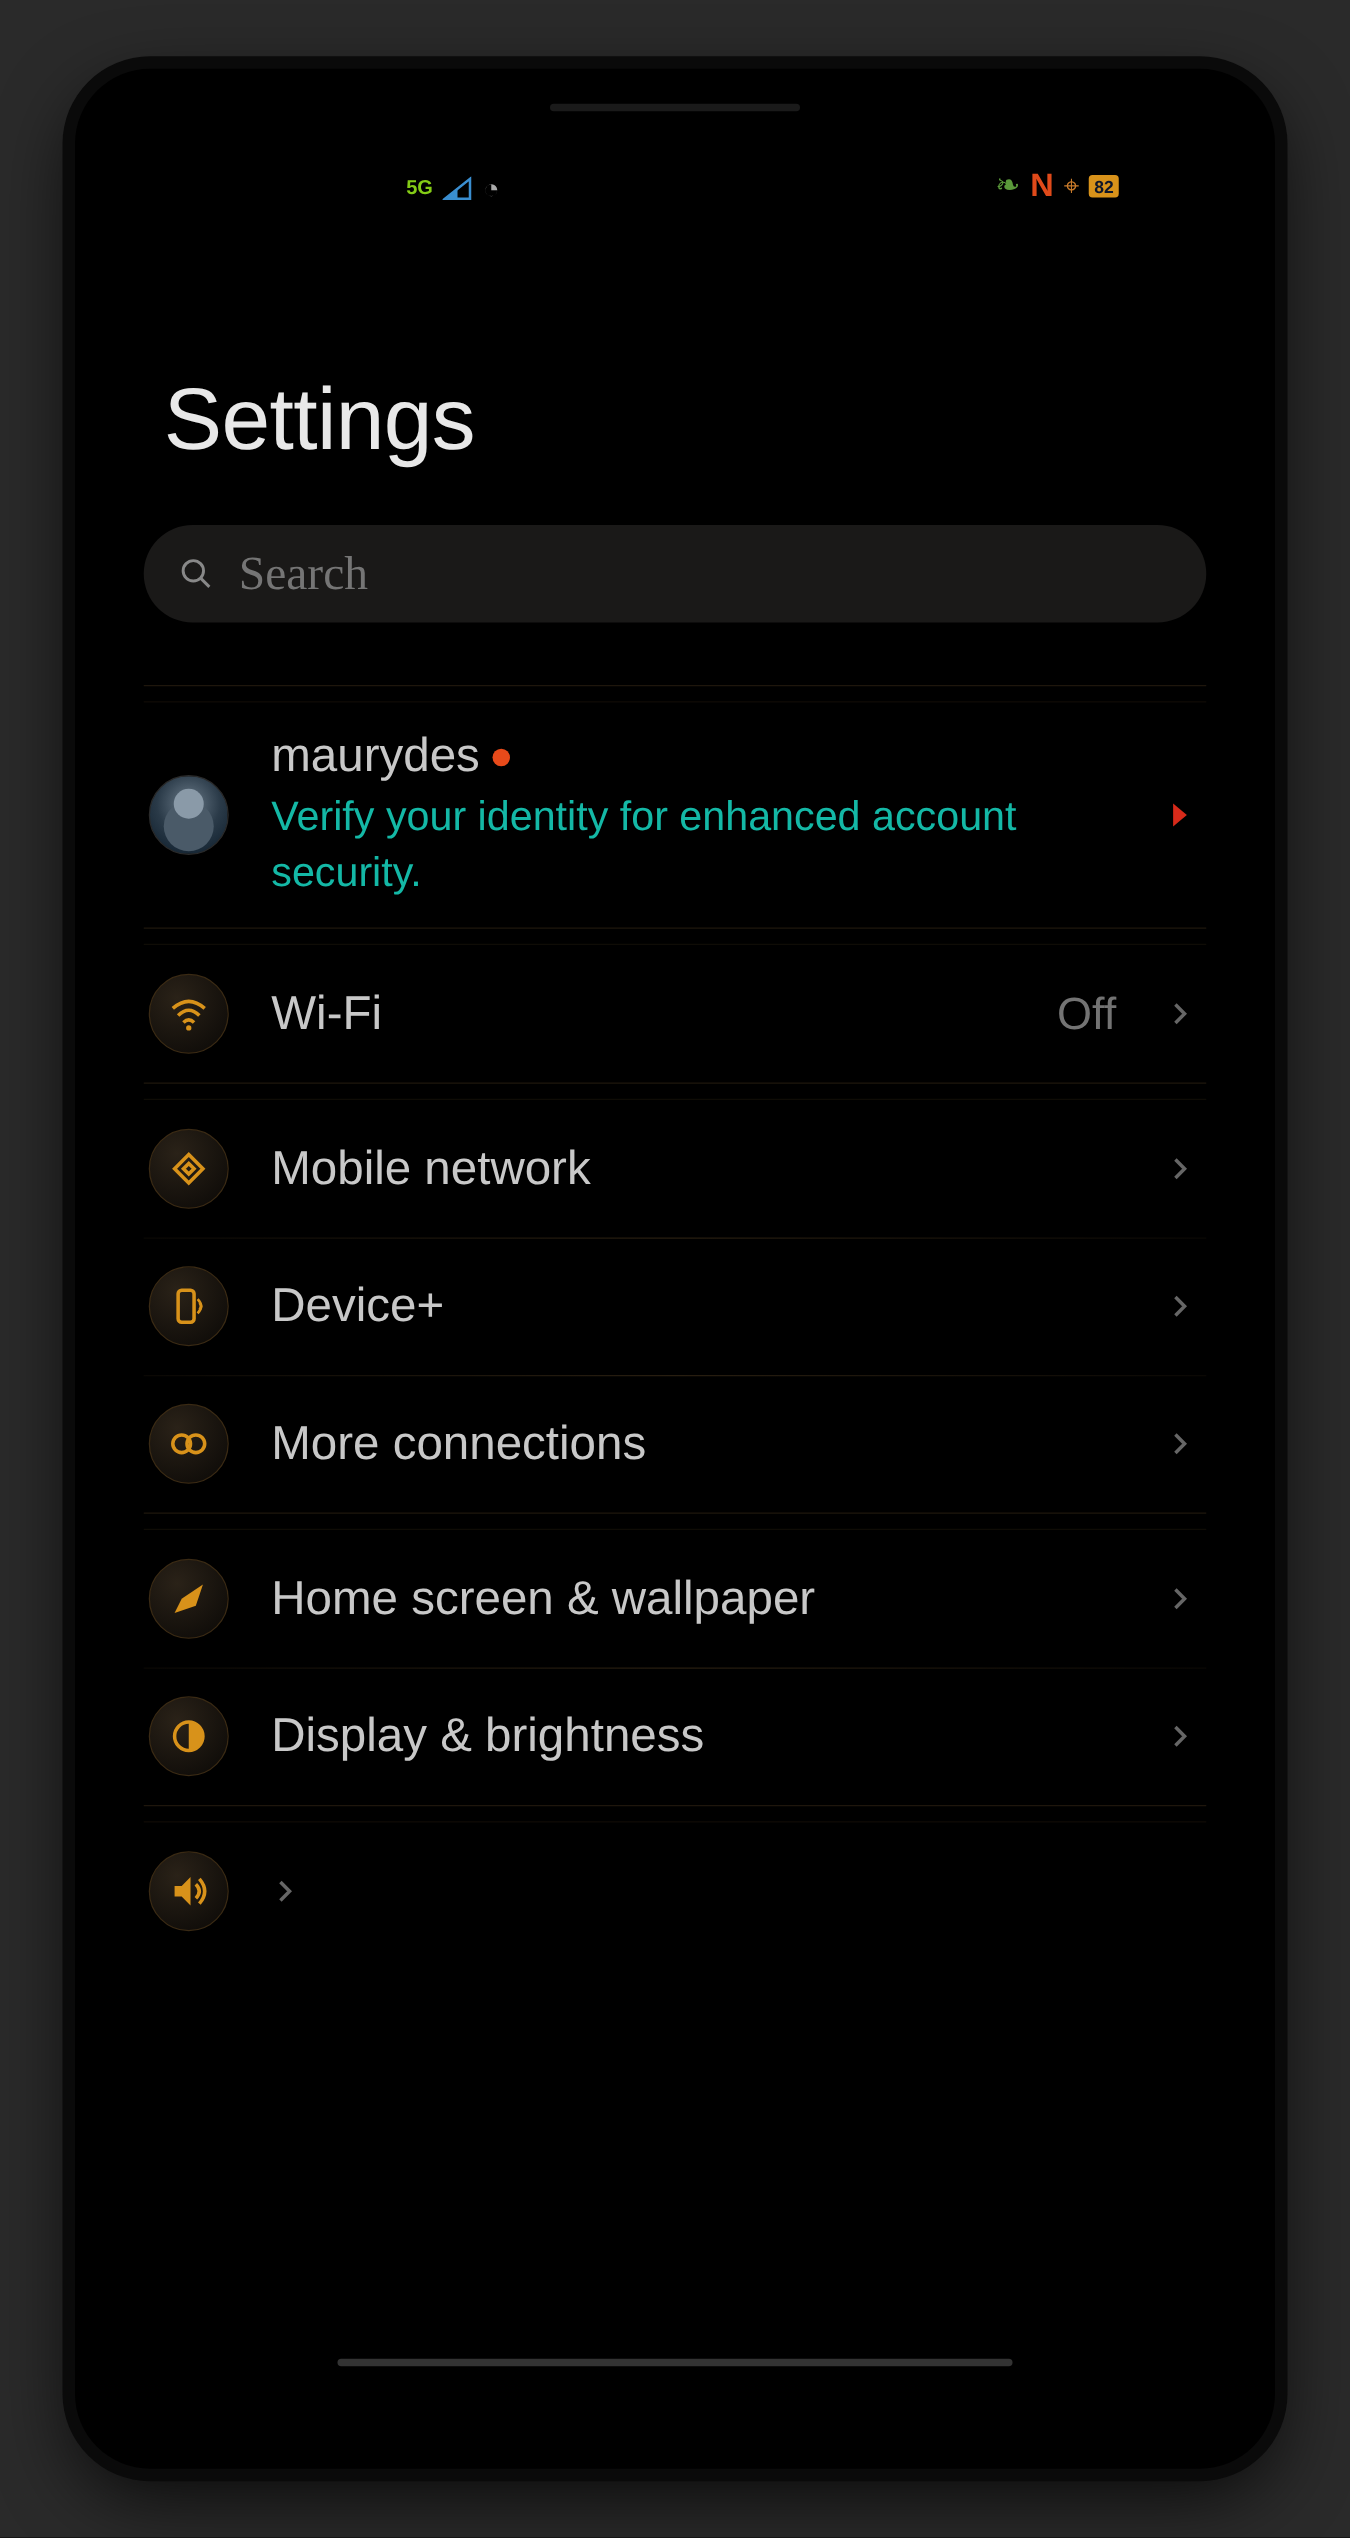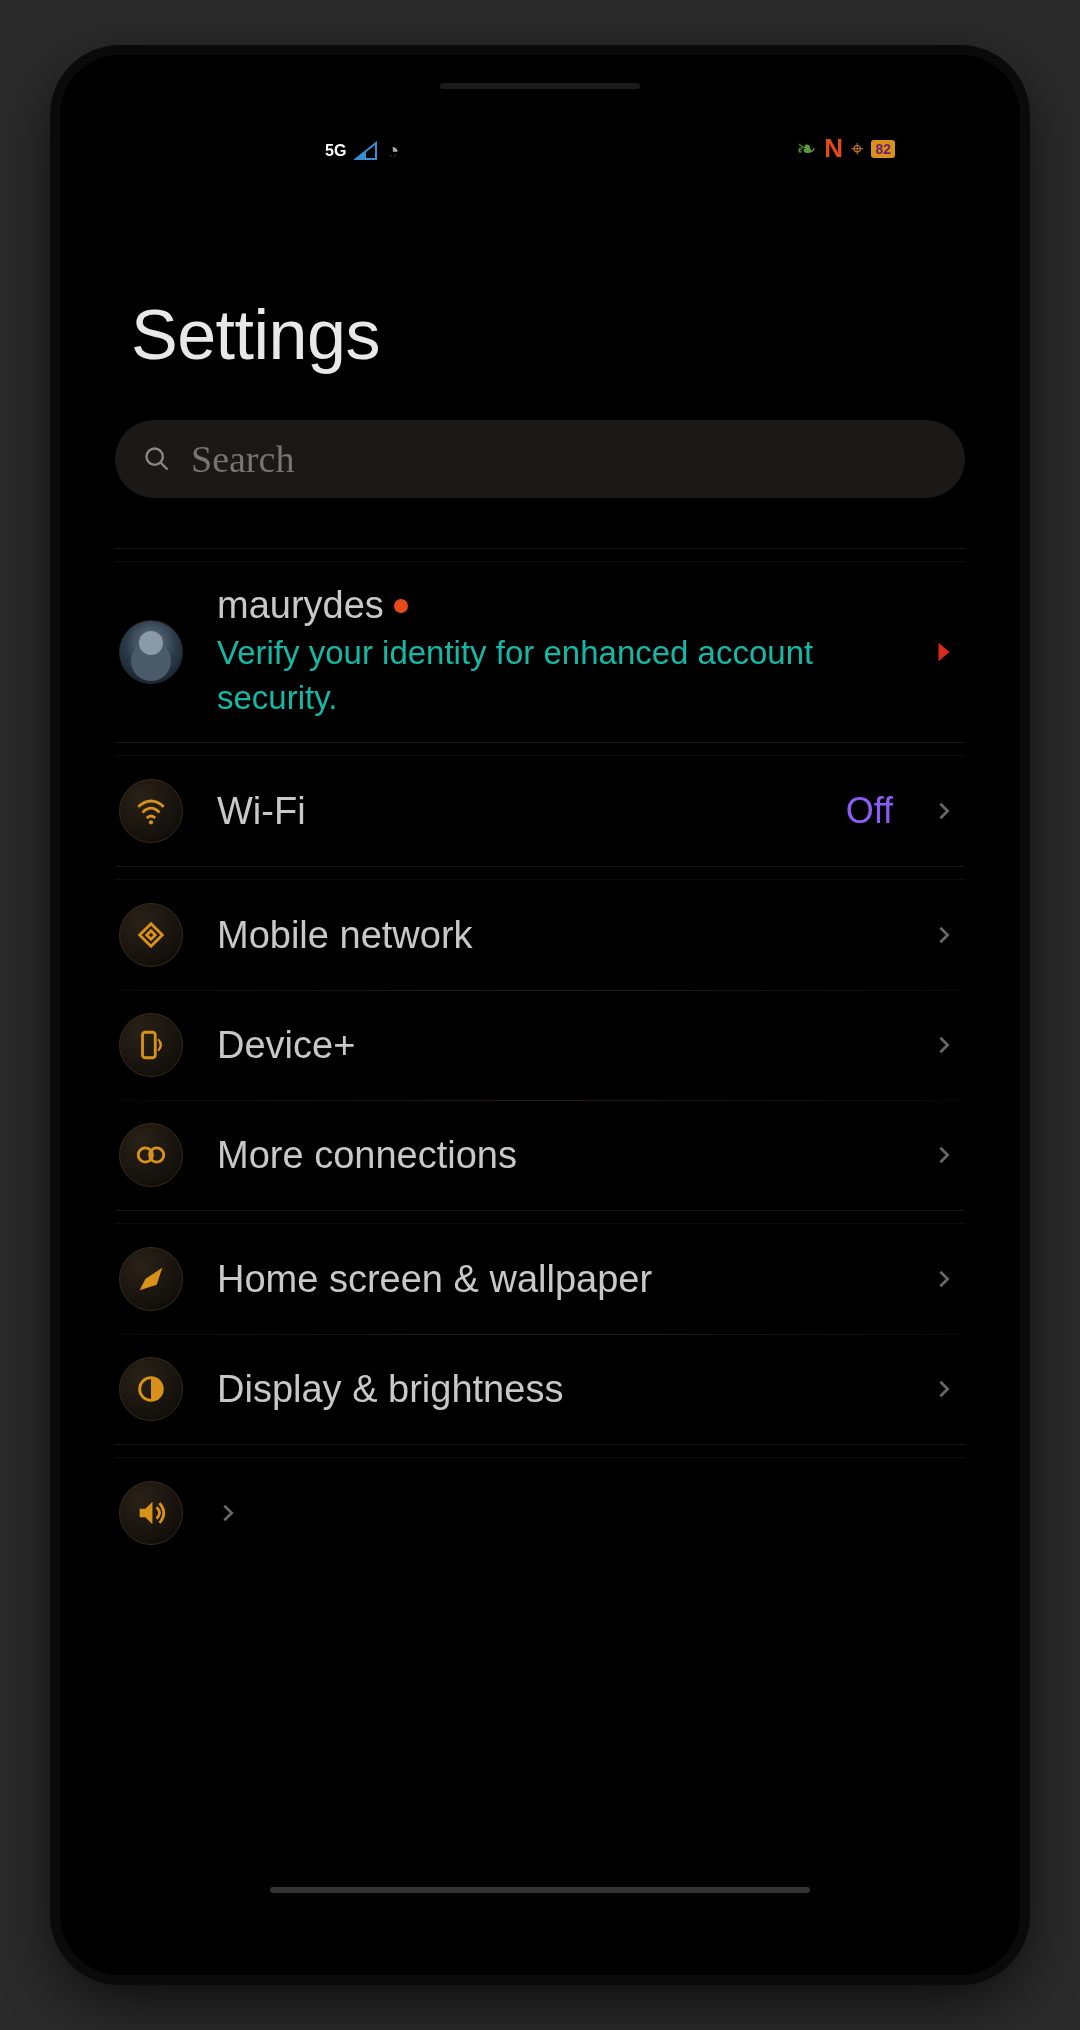--- a/index.html
+++ b/index.html
@@ -61,25 +61,25 @@
     padding: 0 40px 6px;
     font-size: 20px;
   }
   .status-left, .status-right {
     display: flex;
     align-items: center;
     gap: 8px;
   }
   .status-left { margin-left: 200px; }
   .status-right { margin-right: 60px; }
-  .signal-5g { color: #ffffff; font-size: 16px; font-weight: bold; }
+  .signal-5g { color: #84cc16; font-size: 16px; font-weight: bold; }
   .ico-leaf { color: #5a9a3a; font-size: 24px; }
   .ico-n { color: #e04a1a; font-weight: bold; font-size: 26px; }
   .ico-bt { color: #c87a2a; font-size: 22px; }
-  .ico-batt { background: #d8921a; color:#701a75; font-size: 14px; padding: 1px 4px; border-radius: 3px; font-weight:bold; }
+  .ico-batt { background: #d8921a; color:#0f172a; font-size: 14px; padding: 1px 4px; border-radius: 3px; font-weight:bold; }
   .ico-cloud { color:#aaa; font-size:22px; }
   .content {
     flex: 1;
     padding: 0 30px;
     color: #d4d4d4;
   }
   .page-title {
     font-size: 70px;
     font-weight: 400;
     color: #e8e8e8;
@@ -171,21 +171,21 @@
     border-radius: 50%;
     display:inline-block;
   }
   .row-sub {
     font-size: 33px;
     color: #14b8a6;
     line-height: 1.35;
   }
   .row-value {
     font-size: 36px;
-    color: #8b5cf6;
+    color: #737373;
     margin-right: 6px;
   }
   .chevron-gray, .chevron-red {
     width: 22px;
     height: 22px;
     flex-shrink: 0;
   }
   .bottom-bar {
     position: absolute;
     bottom: 22px;

